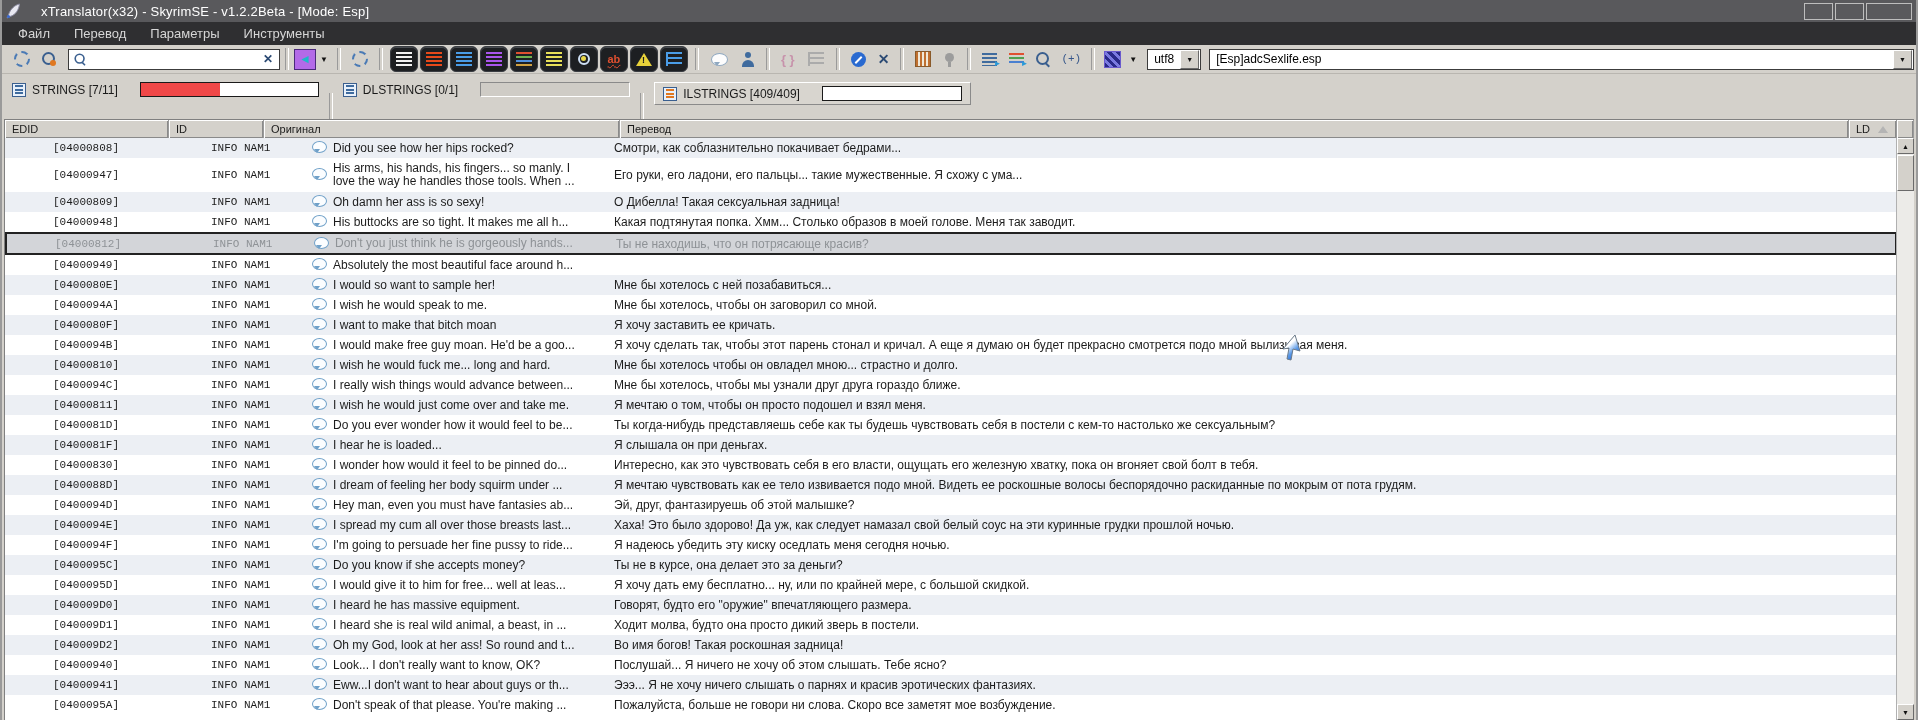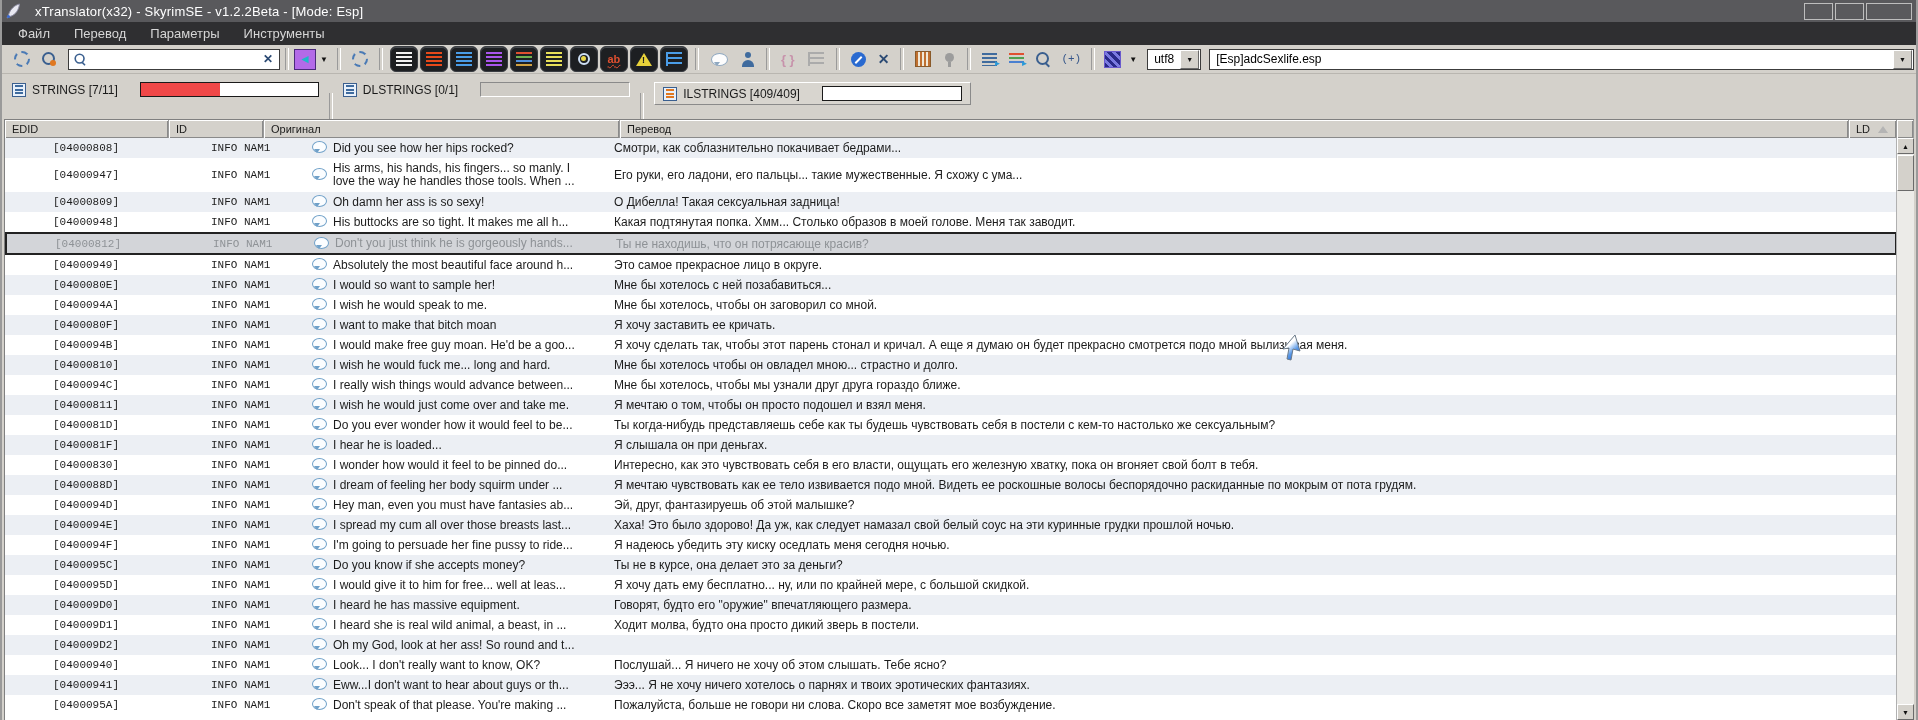--- a/index.html
+++ b/index.html
@@ -2,21 +2,21 @@
 <html><head>
 <meta charset="utf-8">
 <style>
   html,body{margin:0;padding:0;}
   body{width:1918px;height:720px;position:relative;overflow:hidden;
        font-family:"Liberation Sans",sans-serif;background:#d4d1cb;
        border-left:2px solid #9a9a9a;border-right:2px solid #9a9a9a;box-sizing:border-box;}
   
   .titlebar{height:22px;background:#59595c;display:flex;align-items:center;color:#fff;
             font-size:13px;padding-left:4px;position:relative;}
-  .titlebar .app-title{margin-left:14px;letter-spacing:.2px;}
+  .titlebar .app-title{margin-left:20px;letter-spacing:.2px;}
   .winbtns{position:absolute;right:4px;top:3px;display:flex;gap:2px;}
   .winbtn{width:29px;height:17px;border:1px solid #bdbdbd;box-sizing:border-box;}
   .winbtn.wide{width:46px;}
   .feather{width:15px;height:16px;display:inline-block;}
   
   .menubar{height:23px;background:#2f2f31;display:flex;align-items:center;gap:4px;
            color:#d6d6d6;font-size:13px;padding-left:6px;}
   .menu-item{padding:2px 10px;}
   
   .toolbar{height:28px;display:flex;align-items:center;background:#d4d1cb;
@@ -359,21 +359,20 @@
         <div class="cell-trans">Ты не находишь, что он потрясающе красив?</div>
         <div class="cell-ld"></div>
       </div>
       <div class="row">
         <div class="cell-edid">[04000949]</div>
         <div class="cell-id">INFO NAM1</div>
         <div class="cell-orig">
           <span class="bubble"></span>
           <div class="otext">Absolutely the most beautiful face around h...</div>
         </div>
-        <div class="cell-trans">Это самое прекрасное лицо в округе.</div>
         <div class="cell-ld"></div>
       </div>
       <div class="row">
         <div class="cell-edid">[0400080E]</div>
         <div class="cell-id">INFO NAM1</div>
         <div class="cell-orig">
           <span class="bubble"></span>
           <div class="otext">I would so want to sample her!</div>
         </div>
         <div class="cell-trans">Мне бы хотелось с ней позабавиться...</div>
@@ -549,40 +548,41 @@
         <div class="cell-trans">Ходит молва, будто она просто дикий зверь в постели.</div>
         <div class="cell-ld"></div>
       </div>
       <div class="row">
         <div class="cell-edid">[040009D2]</div>
         <div class="cell-id">INFO NAM1</div>
         <div class="cell-orig">
           <span class="bubble"></span>
           <div class="otext">Oh my God, look at her ass! So round and t...</div>
         </div>
+        <div class="cell-trans">Во имя богов! Такая роскошная задница!</div>
         <div class="cell-ld"></div>
       </div>
       <div class="row">
         <div class="cell-edid">[04000940]</div>
         <div class="cell-id">INFO NAM1</div>
         <div class="cell-orig">
           <span class="bubble"></span>
           <div class="otext">Look... I don't really want to know, OK?</div>
         </div>
         <div class="cell-trans">Послушай... Я ничего не хочу об этом слышать. Тебе ясно?</div>
         <div class="cell-ld"></div>
       </div>
       <div class="row">
         <div class="cell-edid">[04000941]</div>
         <div class="cell-id">INFO NAM1</div>
         <div class="cell-orig">
           <span class="bubble"></span>
           <div class="otext">Eww...I don't want to hear about guys or th...</div>
         </div>
-        <div class="cell-trans">Эээ... Я не хочу ничего хотелось о парнях и твоих эротических фантазиях.</div>
+        <div class="cell-trans">Эээ... Я не хочу ничего слышать о парнях и красив эротических фантазиях.</div>
         <div class="cell-ld"></div>
       </div>
       <div class="row">
         <div class="cell-edid">[0400095A]</div>
         <div class="cell-id">INFO NAM1</div>
         <div class="cell-orig">
           <span class="bubble"></span>
           <div class="otext">Don't speak of that please. You're making ...</div>
         </div>
         <div class="cell-trans">Пожалуйста, больше не говори ни слова. Скоро все заметят мое возбуждение.</div>

